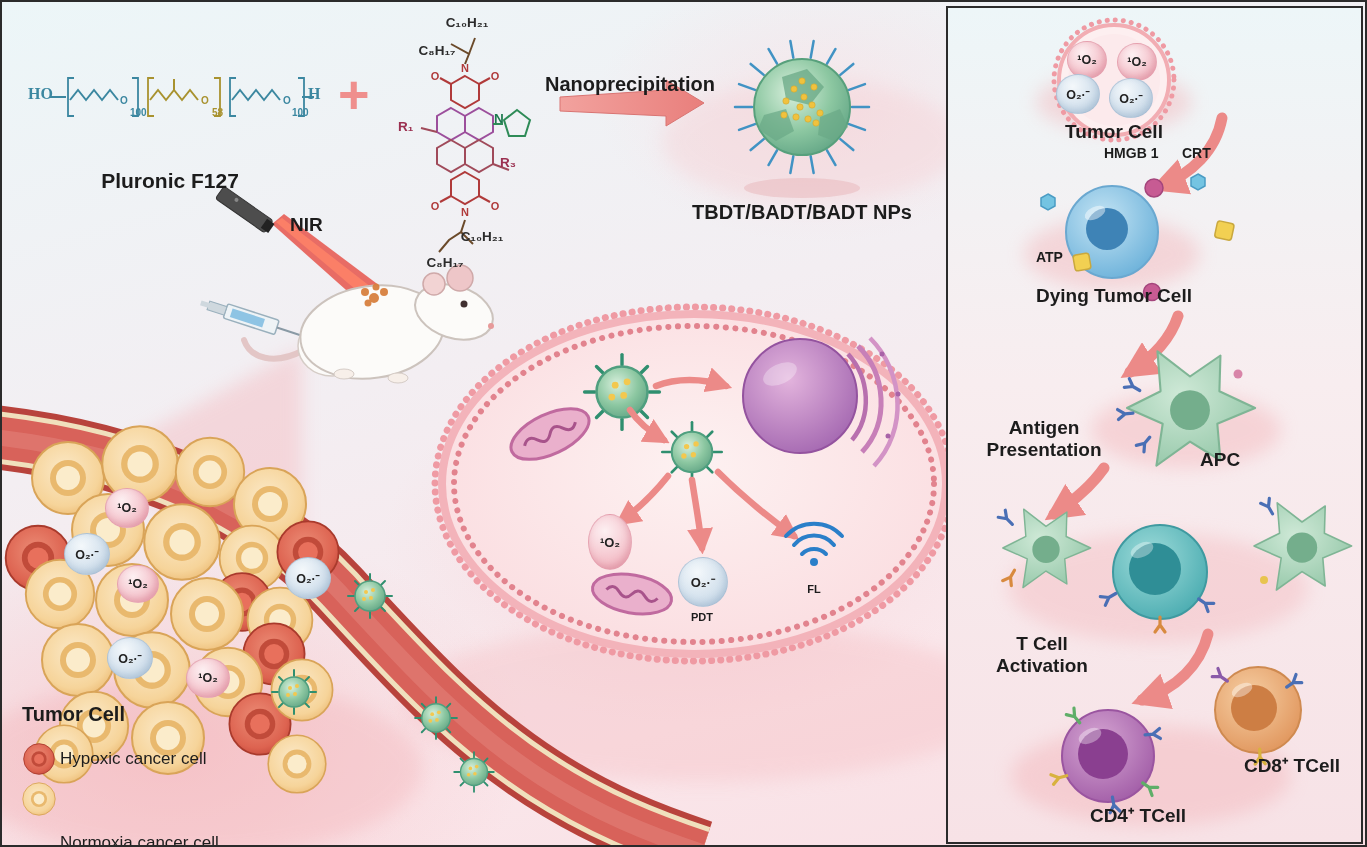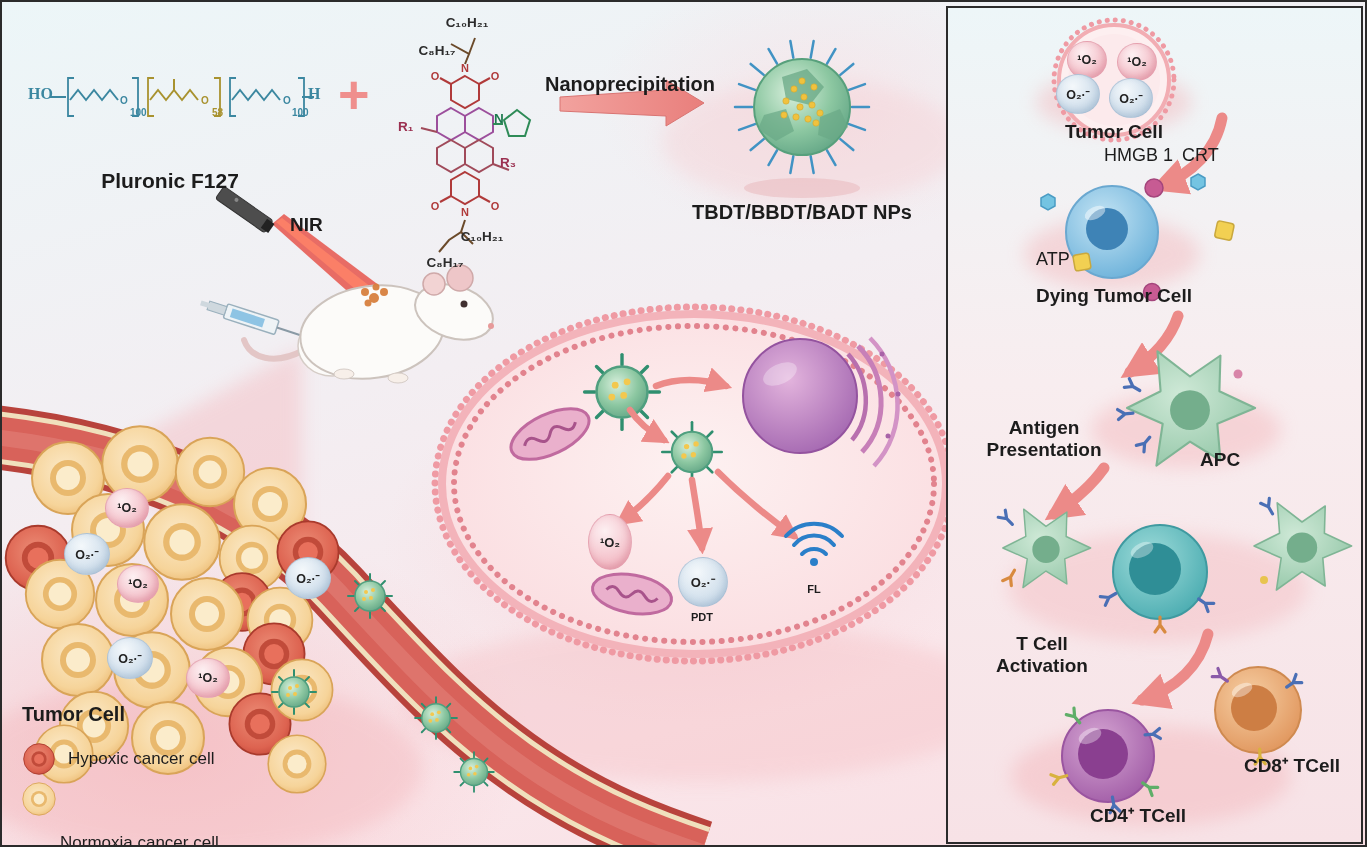--- a/index.html
+++ b/index.html
@@ -12,21 +12,21 @@
       linear-gradient(165deg,#ecf6f8 0%,#f3eef2 40%,#fae6ea 75%,#f8dee3 100%);}
   .abs{position:absolute;left:0;top:0}
   .panel{position:absolute;left:944px;top:4px;width:417px;height:838px;border:2px solid #2b2b2b;
     background:linear-gradient(180deg,#edf6f8 0%,#f8edef 45%,#f7e2e6 100%);}
   .lbl{position:absolute;color:#1c1c1c;white-space:nowrap;line-height:1.05}
   .ctr{transform:translateX(-50%)}
   .b21{font-size:21px;font-weight:bold}
   .b20{font-size:20px;font-weight:bold}
   .b19{font-size:19px;font-weight:bold}
   .b15{font-size:11px;font-weight:bold}
-  .b14{font-size:18px;font-weight:normal}
+  .b14{font-size:14px;font-weight:bold}
   .r17{font-size:17px}
   .chem{font-size:13.5px;font-weight:bold;color:#2b2b2b}
   .sub{font-size:10px;font-weight:bold}
   .serif{font-family:Liberation Serif, serif}
   .teal{color:#3b87a0}.yel{color:#a8922f}.mar{color:#9b3050}.grn{color:#1e7a4f}
   .plus{font-size:54px;font-weight:bold;color:#ef8f8d}
   .ros{position:absolute;display:flex;align-items:center;justify-content:center;border-radius:50%;
        font-weight:bold;font-size:12.5px;color:#222;transform:translate(-50%,-50%)}
   .rosP{background:radial-gradient(circle at 38% 30%,#fdf0f2,#f3bcc6 72%,#e9a4b3);
         box-shadow:inset -2px -3px 6px rgba(200,110,130,.35);border:1px solid rgba(219,137,154,.55)}
@@ -439,21 +439,21 @@
   <span class="lbl b21 ctr" style="left:168px;top:168px">Pluronic F127</span>
   <span class="lbl plus" style="left:336px;top:64px">+</span>
   <span class="lbl chem ctr" style="left:465px;top:14px">C₁₀H₂₁</span>
   <span class="lbl chem ctr" style="left:435px;top:42px">C₈H₁₇</span>
   <span class="lbl chem mar" style="left:396px;top:118px">R₁</span>
   <span class="lbl chem grn" style="left:492px;top:110px">N</span>
   <span class="lbl chem mar" style="left:498px;top:154px">R₃</span>
   <span class="lbl chem ctr" style="left:480px;top:228px">C₁₀H₂₁</span>
   <span class="lbl chem ctr" style="left:443px;top:254px">C₈H₁₇</span>
   <span class="lbl b20 ctr" style="left:628px;top:72px">Nanoprecipitation</span>
-  <span class="lbl b20 ctr" style="left:800px;top:200px">TBDT/BBDT/BADT NPs</span>
+  <span class="lbl b20 ctr" style="left:800px;top:200px">TBDT/BADT/BADT NPs</span>
   <span class="lbl b19" style="left:288px;top:213px">NIR</span>
 
   <div class="ros rosP" style="left:125px;top:506px;width:44px;height:40px">
       <span>¹O₂</span>
     </div>
   <div class="ros rosB" style="left:85px;top:552px;width:46px;height:42px">
       <span>O₂·⁻</span>
     </div>
   <div class="ros rosP" style="left:136px;top:582px;width:42px;height:38px">
       <span>¹O₂</span>
@@ -471,21 +471,21 @@
   <div class="ros rosP f13" style="left:608px;top:540px;width:44px;height:56px">
       <span>¹O₂</span>
     </div>
   <div class="ros rosB f13" style="left:701px;top:580px;width:50px;height:50px">
       <span>O₂·⁻</span>
     </div>
   <span class="lbl b15 ctr" style="left:700px;top:610px">PDT</span>
   <span class="lbl b15 ctr" style="left:812px;top:582px">FL</span>
 
   <span class="lbl b20" style="left:20px;top:702px">Tumor Cell</span>
-  <span class="lbl r17" style="left:66px;top:748px">Hypoxic cancer cell</span>
+  <span class="lbl r17" style="left:58px;top:748px">Hypoxic cancer cell</span>
   <span class="lbl r17" style="left:58px;top:832px">Normoxia cancer cell</span>
 
   <div class="ros rosP" style="left:1085px;top:58px;width:40px;height:38px">
       <span>¹O₂</span>
     </div>
   <div class="ros rosP" style="left:1135px;top:60px;width:40px;height:38px">
       <span>¹O₂</span>
     </div>
   <div class="ros rosB" style="left:1076px;top:92px;width:44px;height:40px">
       <span>O₂·⁻</span>

